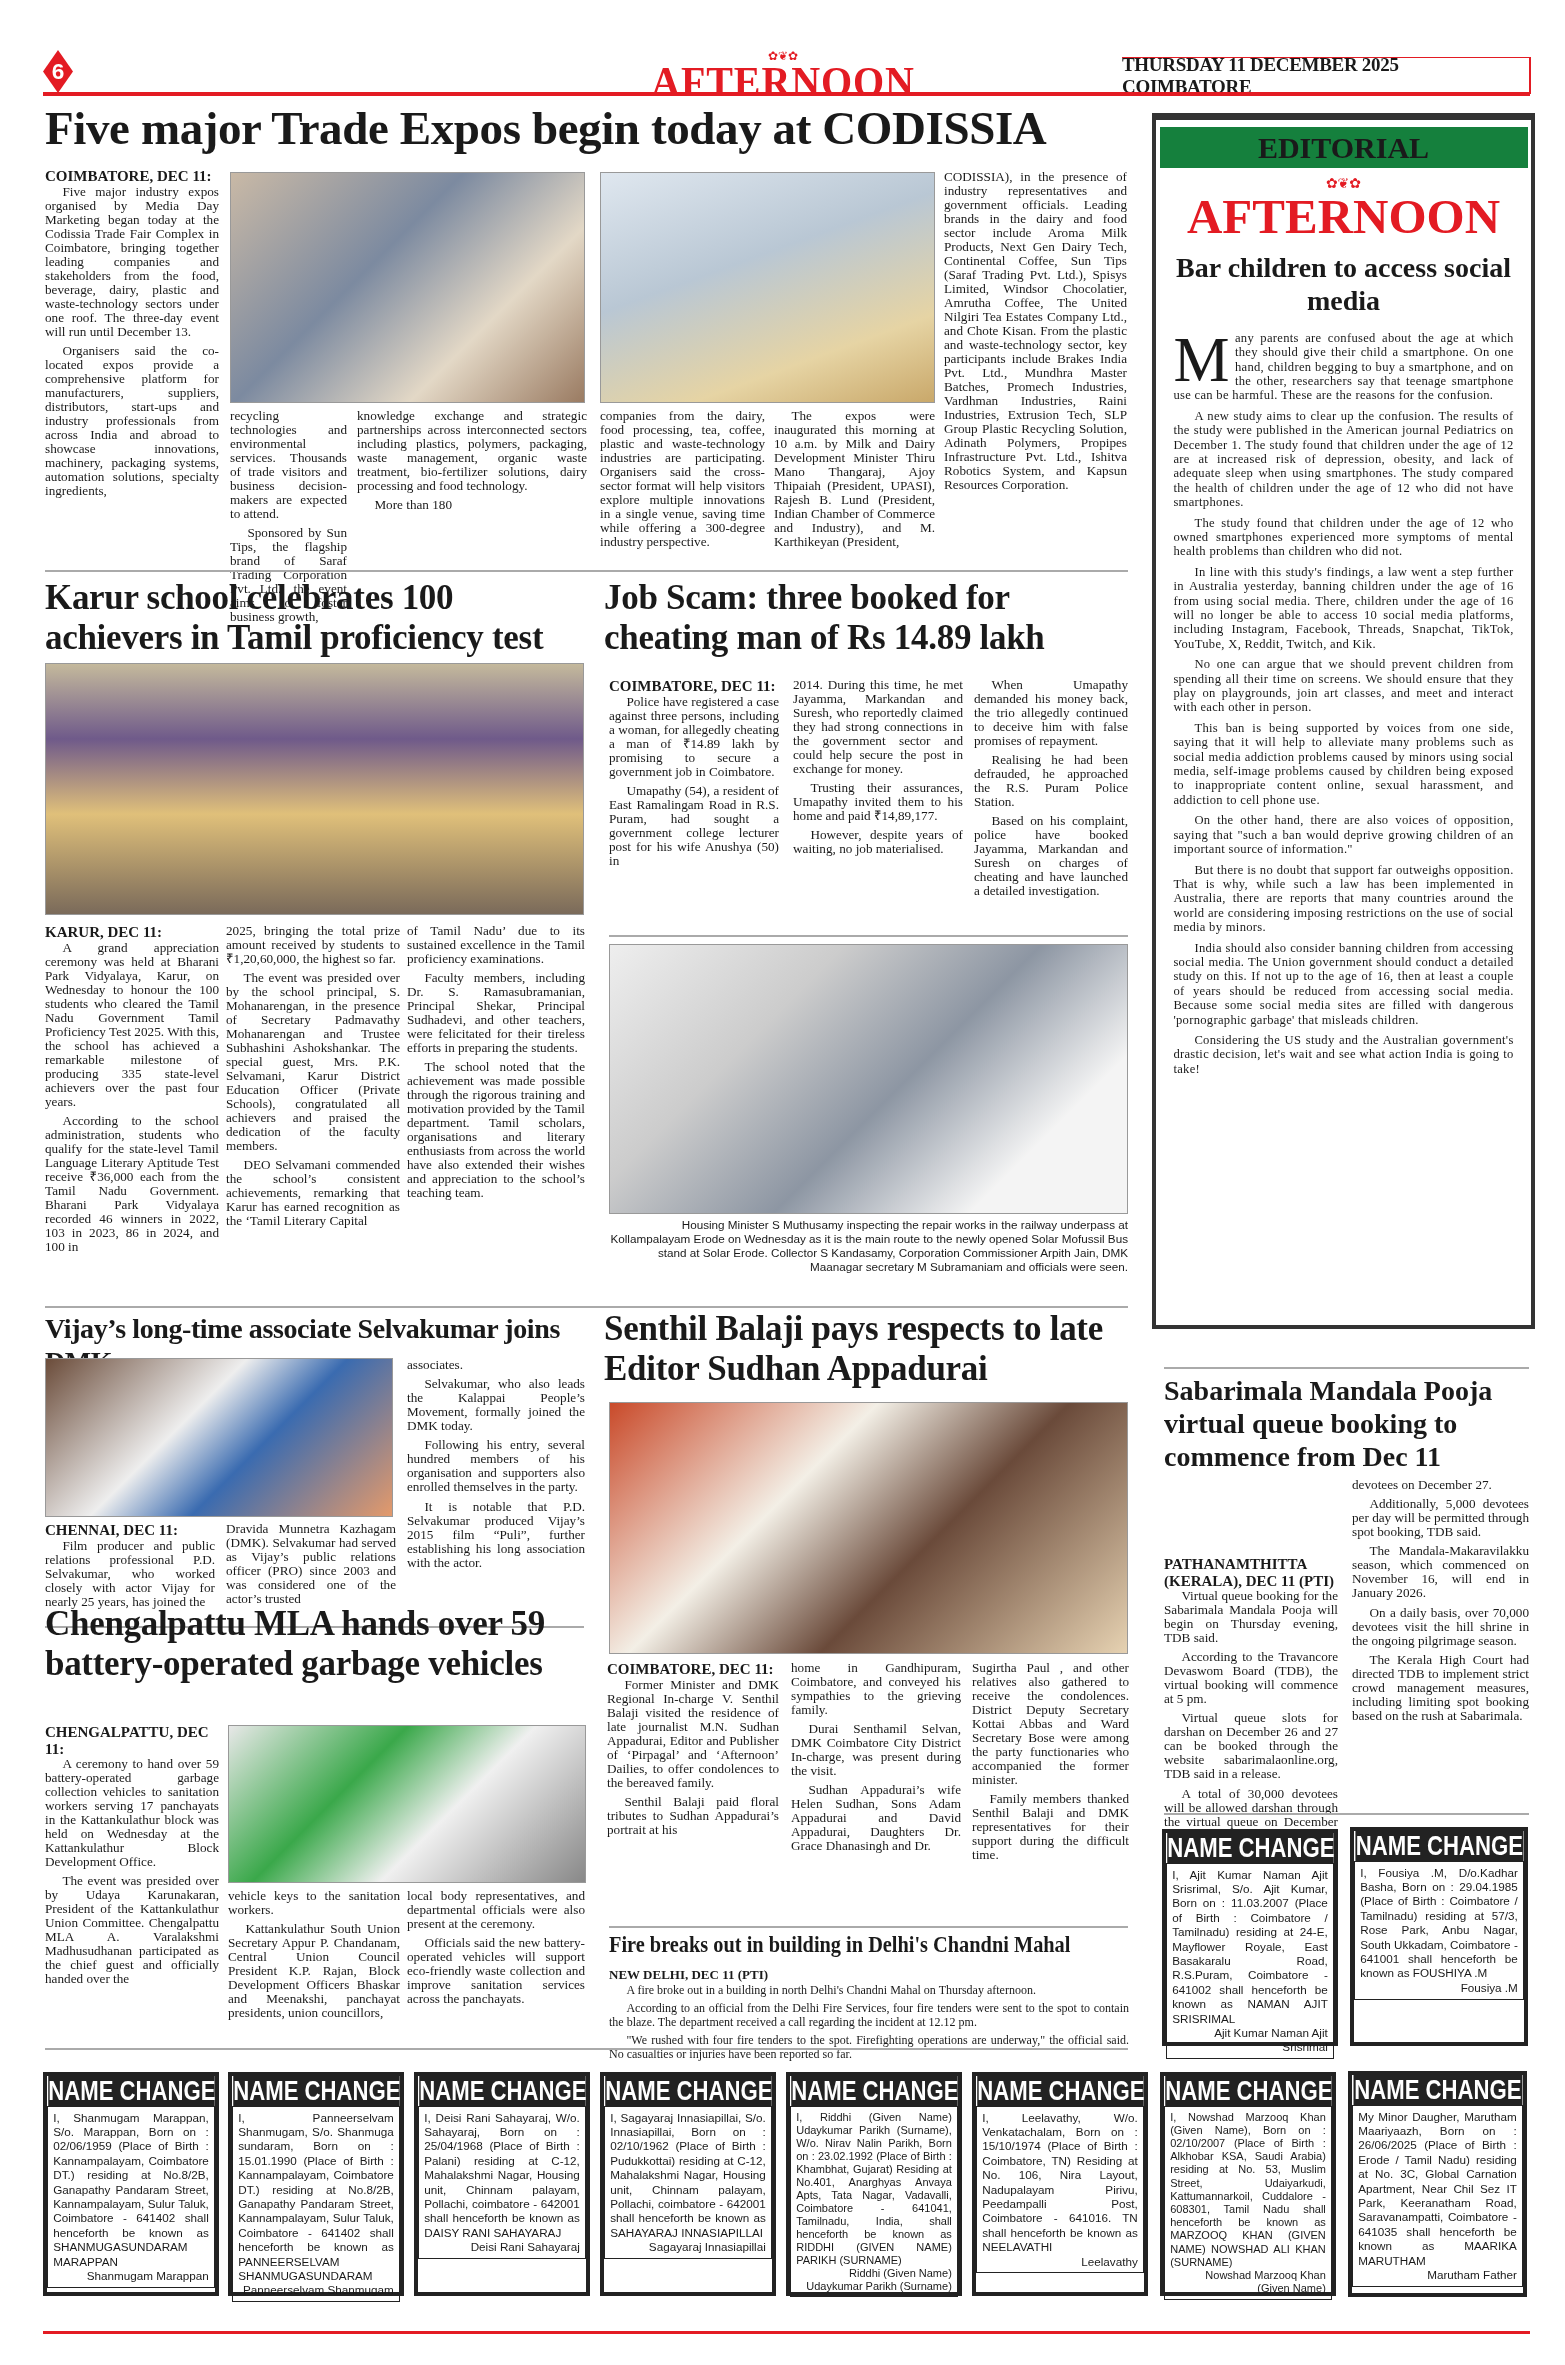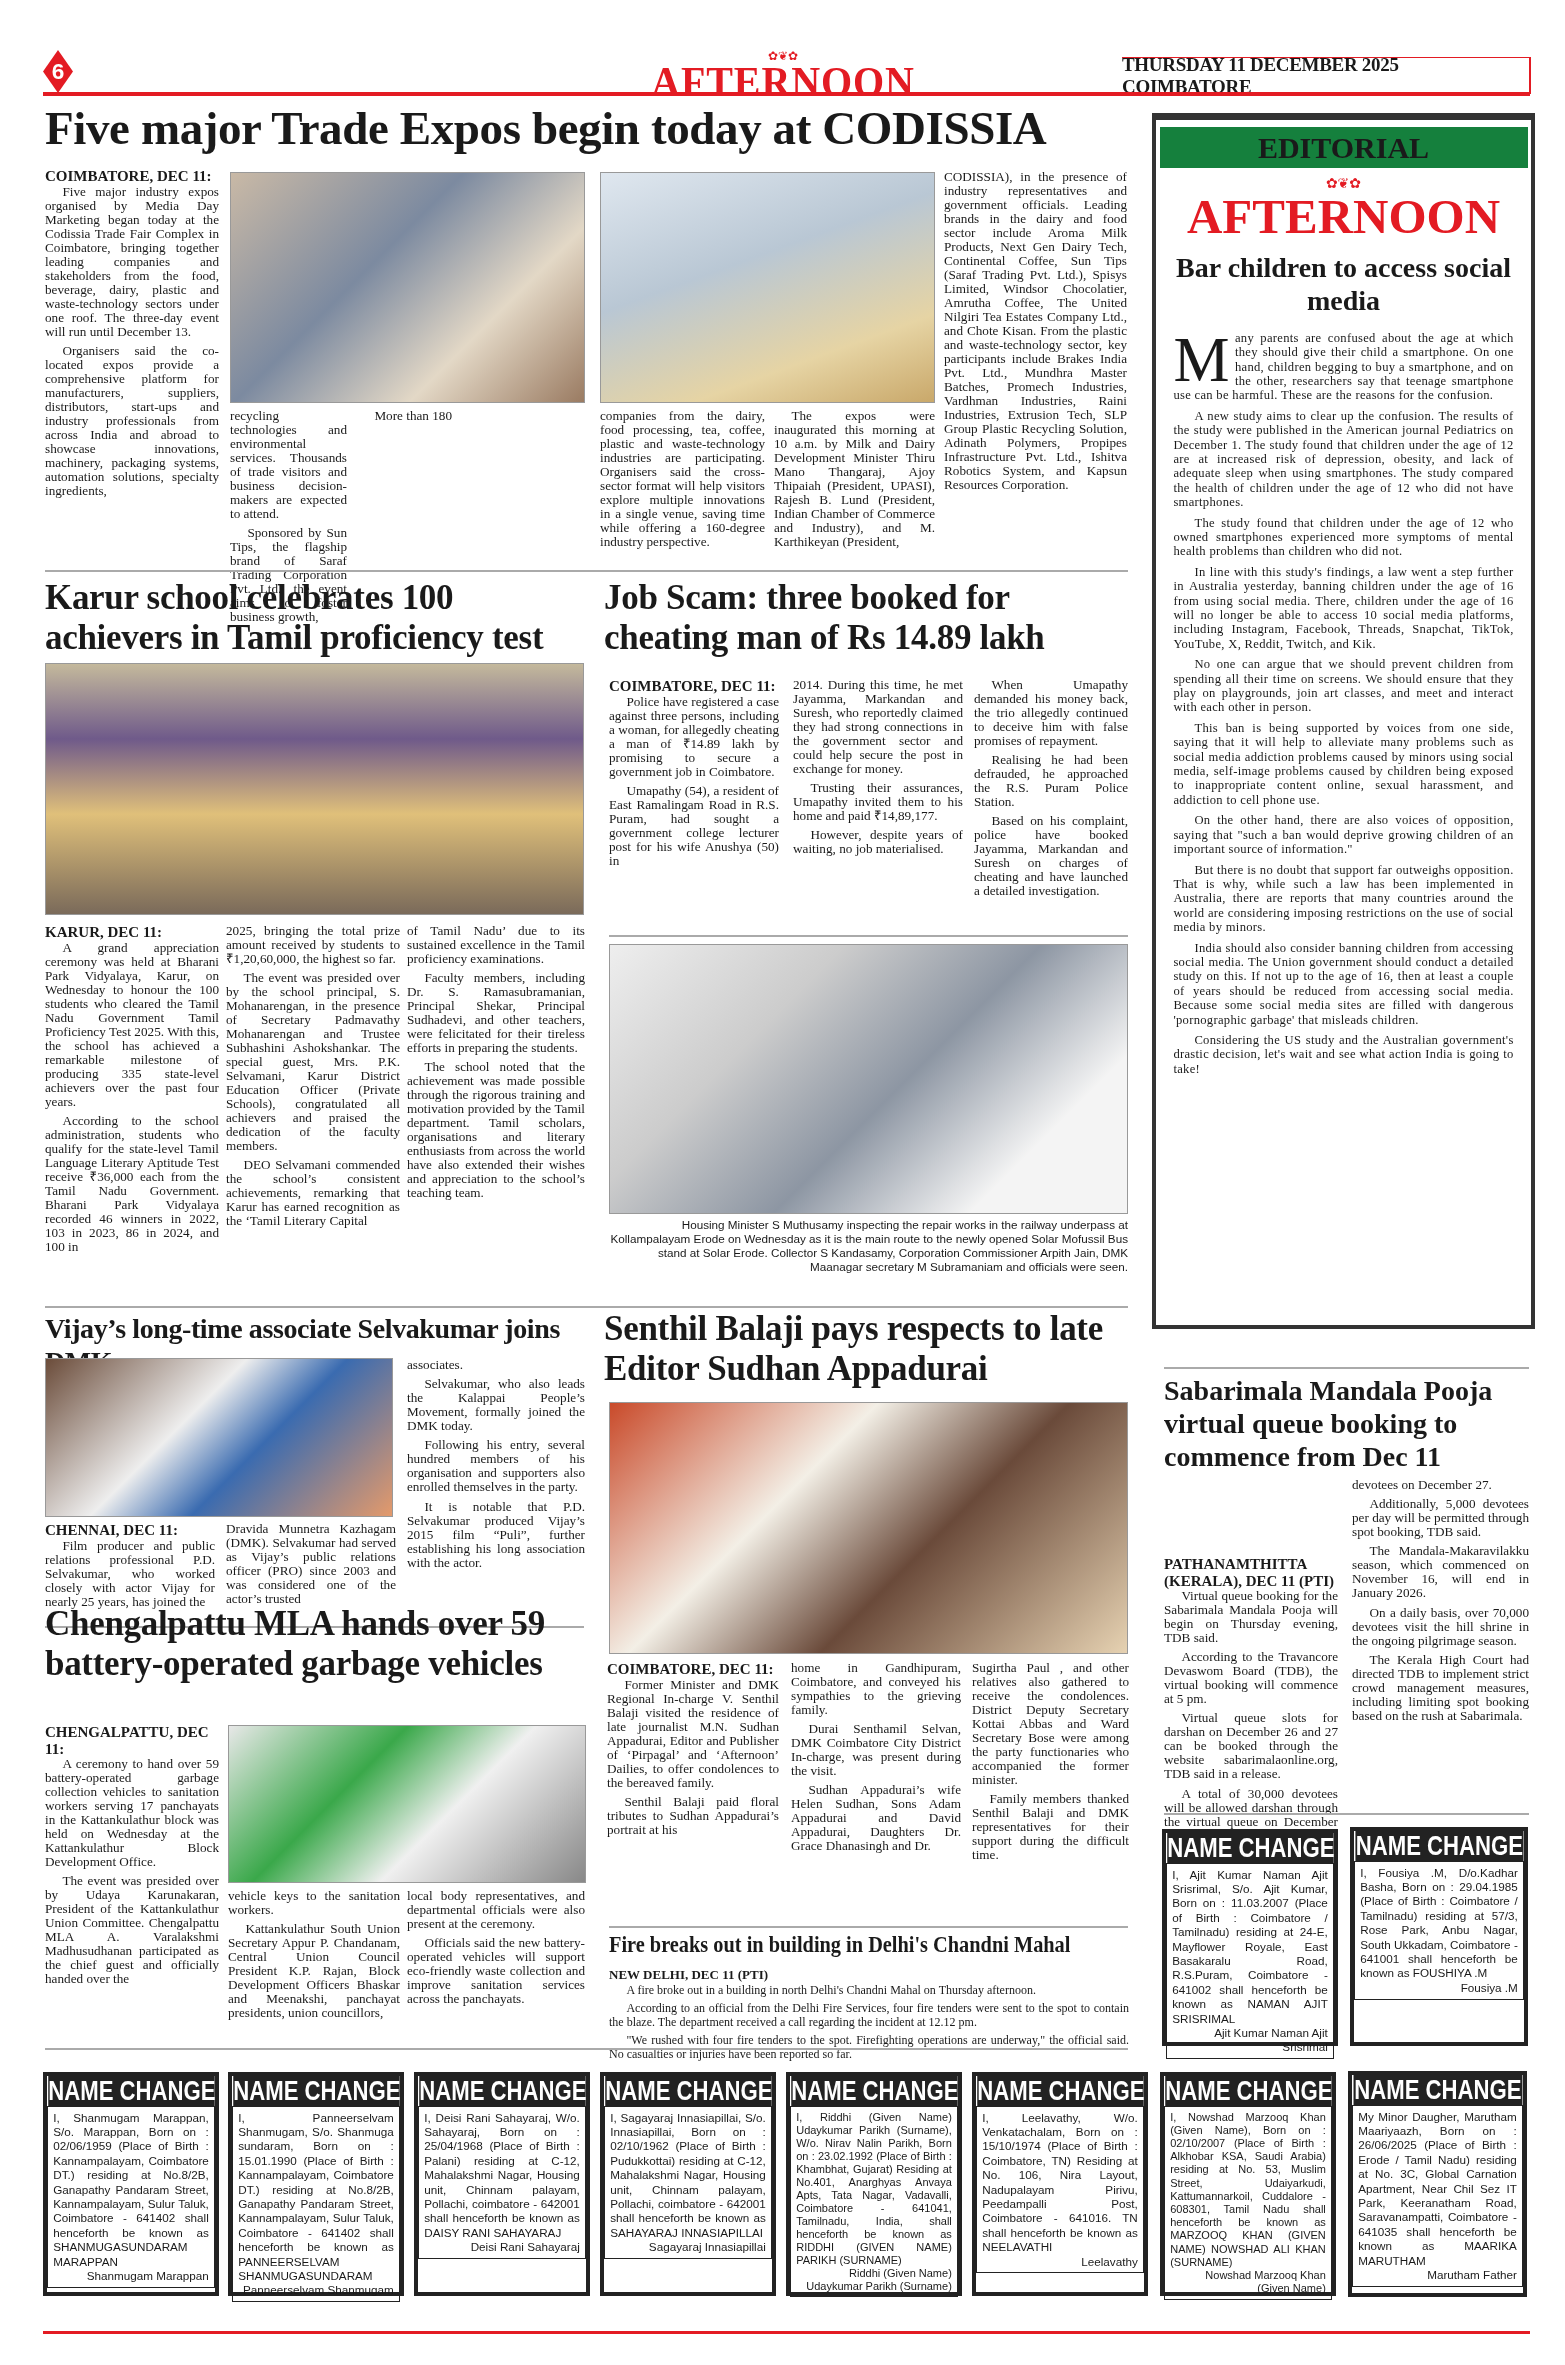--- a/index.html
+++ b/index.html
@@ -56,24 +56,25 @@
       <p>Organisers said the co-located expos provide a comprehensive platform for manufacturers, suppliers, distributors, start-ups and industry professionals from across India and abroad to showcase innovations, machinery, packaging systems, automation solutions, specialty ingredients,</p>
     </div>
 </div>
 <div class="abs photo" style="left:230px;top:172px;width:355px;height:231px"></div>
 <div class="abs photo" style="left:600px;top:172px;width:335px;height:231px;background:linear-gradient(160deg,#dfe7ef,#b9c7d4 40%,#e6d4a4 75%,#c9a86a)"></div>
 <div class="col body" style="left:230px;top:409px;width:117px">
     <p style="text-indent:0">recycling technologies and environmental services. Thousands of trade visitors and business decision-makers are expected to attend.</p>
     <p>Sponsored by Sun Tips, the flagship brand of Saraf Trading Corporation Pvt. Ltd., the event aims to foster business growth,</p>
   </div>
 <div class="col body" style="left:357px;top:409px;width:230px">
+    <p style="text-indent:0">knowledge exchange and strategic partnerships across interconnected sectors including plastics, polymers, packaging, waste management, organic waste treatment, bio-fertilizer solutions, dairy processing and food technology.</p>
     <p>More than 180</p>
   </div>
 <div class="col body" style="left:600px;top:409px;width:165px">
-    <p style="text-indent:0">companies from the dairy, food processing, tea, coffee, plastic and waste-technology industries are participating. Organisers said the cross-sector format will help visitors explore multiple innovations in a single venue, saving time while offering a 160-degree industry perspective.</p>
+    <p style="text-indent:0">companies from the dairy, food processing, tea, coffee, plastic and waste-technology industries are participating. Organisers said the cross-sector format will help visitors explore multiple innovations in a single venue, saving time while offering a 300-degree industry perspective.</p>
   </div>
 <div class="col body" style="left:774px;top:409px;width:161px">
     <p>The expos were inaugurated this morning at 10 a.m. by Milk and Dairy Development Minister Thiru Mano Thangaraj, Ajoy Thipaiah (President, UPASI), Rajesh B. Lund (President, Indian Chamber of Commerce and Industry), and M. Karthikeyan (President,</p>
   </div>
 <div class="col body" style="left:944px;top:170px;width:183px">
     <p style="text-indent:0">CODISSIA), in the presence of industry representatives and government officials. Leading brands in the dairy and food sector include Aroma Milk Products, Next Gen Dairy Tech, Continental Coffee, Sun Tips (Saraf Trading Pvt. Ltd.), Spisys Limited, Windsor Chocolatier, Amrutha Coffee, The United Nilgiri Tea Estates Company Ltd., and Chote Kisan. From the plastic and waste-technology sector, key participants include Brakes India Pvt. Ltd., Mundhra Master Batches, Promech Industries, Vardhman Industries, Raini Industries, Extrusion Tech, SLP Group Plastic Recycling Solution, Adinath Polymers, Propipes Infrastructure Pvt. Ltd., Ishitva Robotics System, and Kapsun Resources Corporation.</p>
   </div>
 <div class="abs rule" style="left:45px;top:570px;width:1083px"></div>
 
 <div class="abs h2" style="left:45px;top:578px;width:539px">Karur school celebrates 100 achievers in Tamil proficiency test</div>

